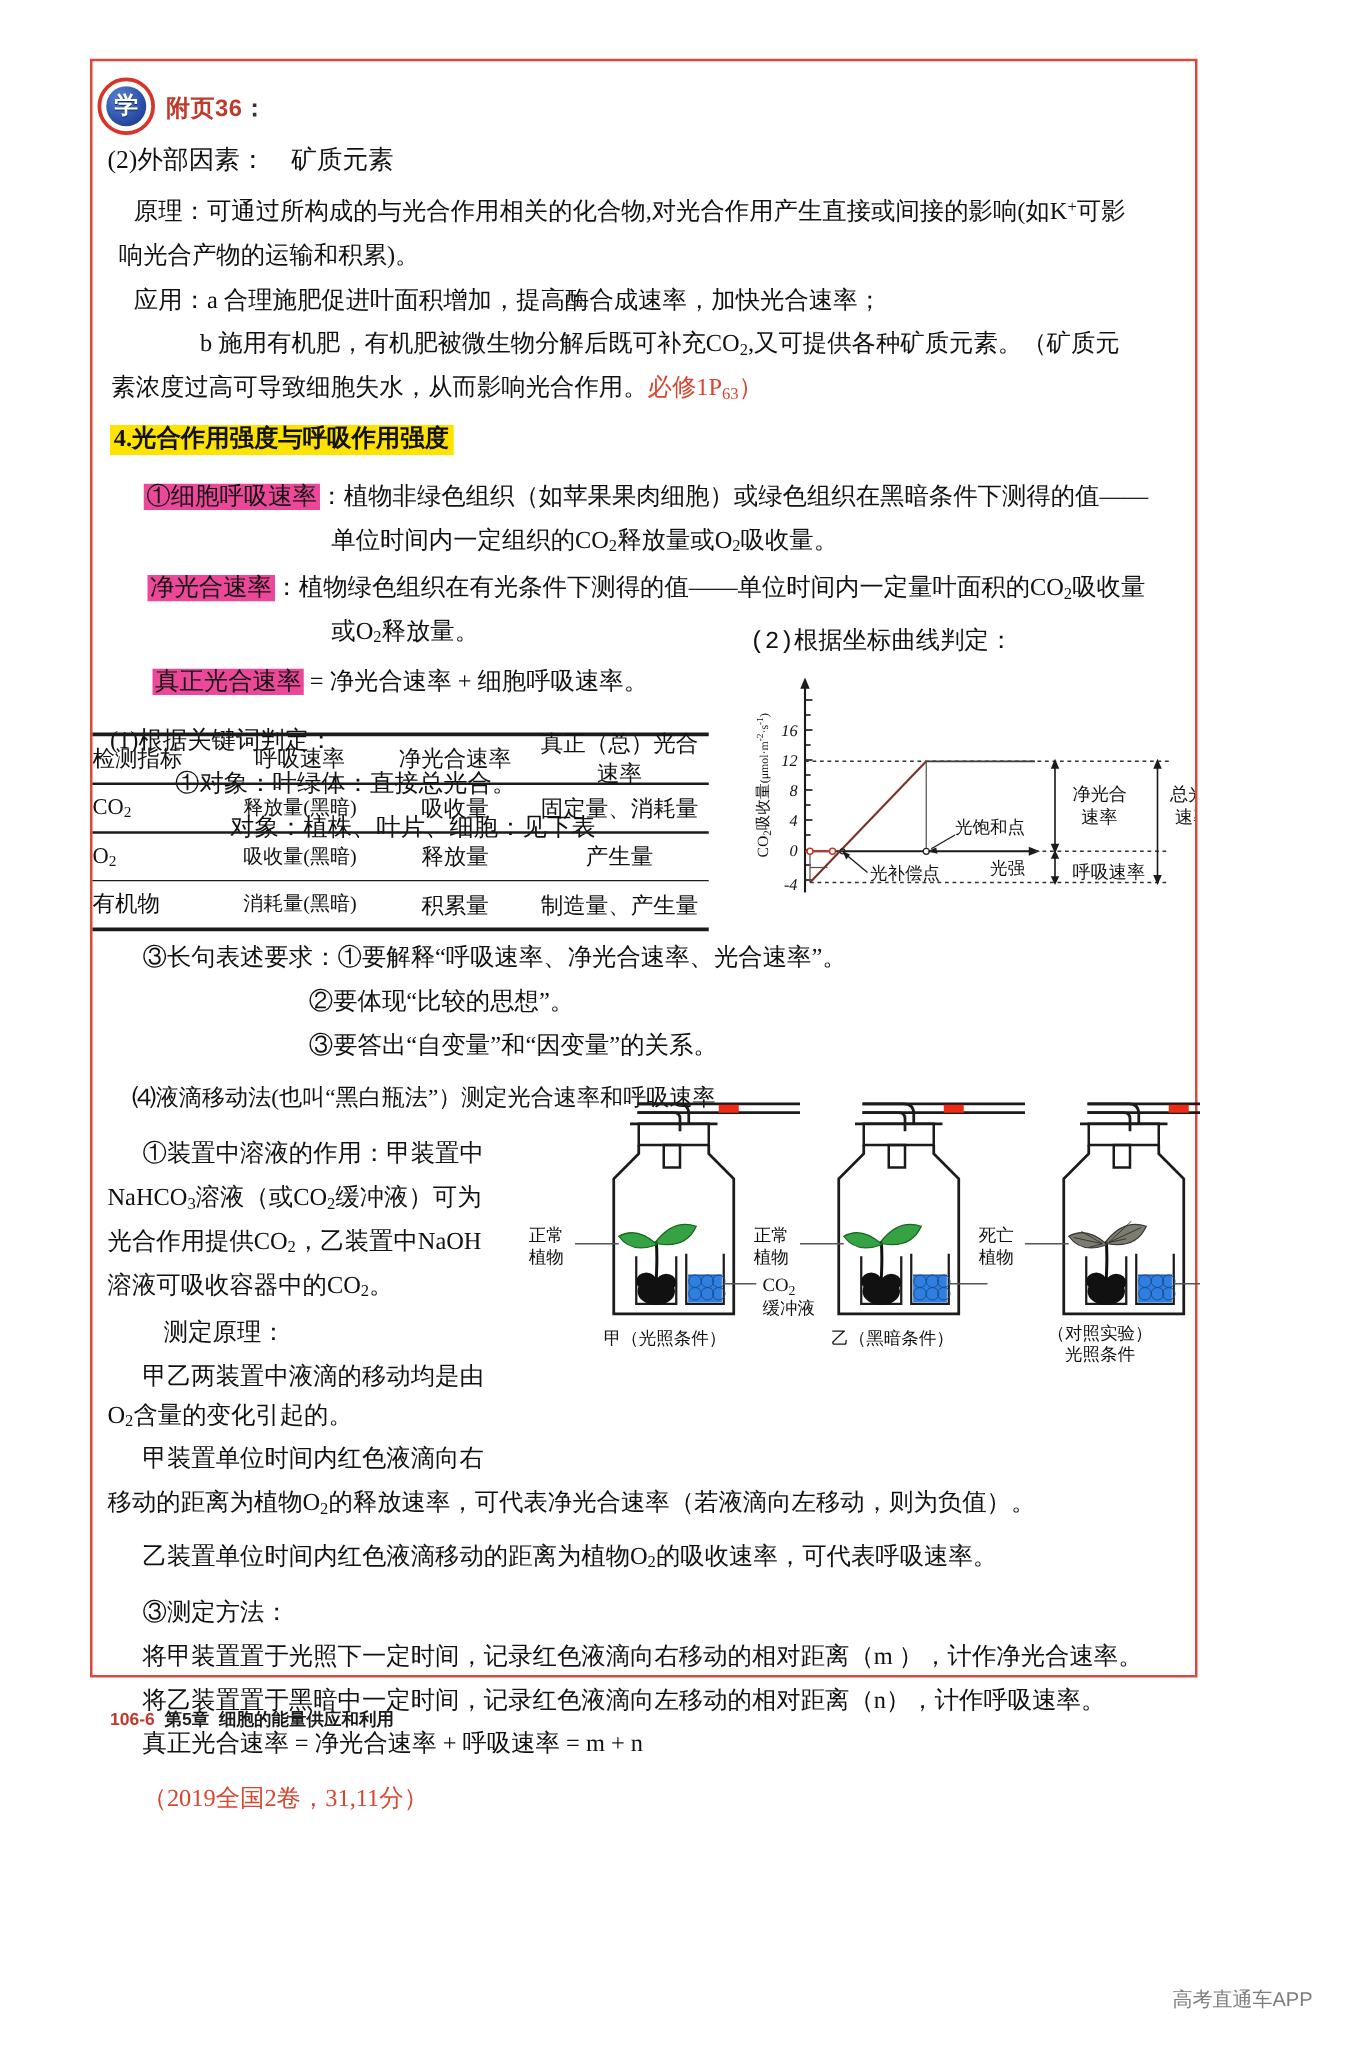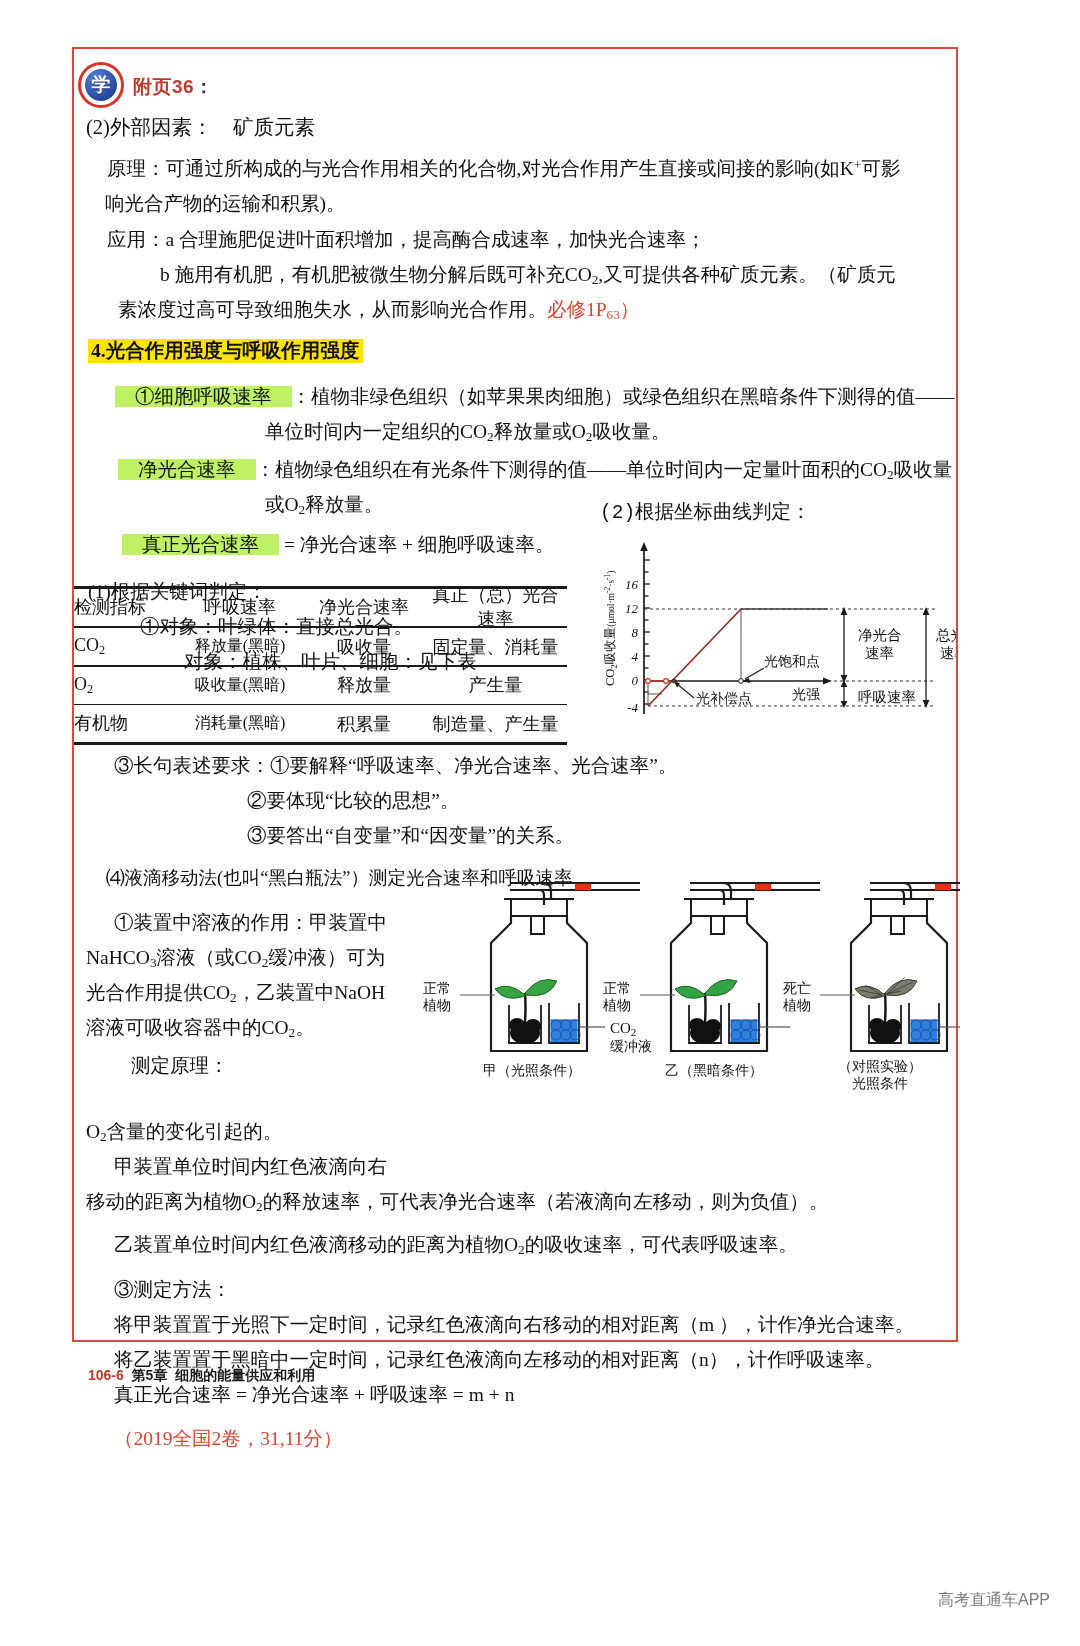--- a/index.html
+++ b/index.html
@@ -31,21 +31,21 @@
 
   
   .t{position:absolute;white-space:pre;font-family:"Liberation Serif","DejaVu Serif",serif;}
   .s21{font-size:20.5px;}
   .s20{font-size:19.5px;}
   .s19{font-size:18.5px;}
   sub{font-size:0.68em;vertical-align:-0.22em;}
   sup{font-size:0.68em;vertical-align:0.42em;}
 
   .hl-yellow{background:#ffe300;padding:1px 4px 2px 3px;font-weight:bold;}
-  .hl-peach{background:#bef264;padding:0 20px;}
+  .hl-peach{background:#ec4899;padding:0 2px;}
   .red{color:#d9452f;}
 
   
   .tbl{position:absolute;left:74px;top:586px;width:493px;}
   .tbl .row{display:flex;align-items:center;height:37px;}
   .tbl .hr-thick{height:2.5px;background:#1b1b1b;width:100%;}
   .tbl .hr-thin{height:1.6px;background:#1b1b1b;width:100%;}
   .tbl .c0{width:102px;}
   .tbl .c1{width:128px;text-align:center;}
   .tbl .c2{width:120px;text-align:center;}
@@ -76,25 +76,25 @@
   <div class="logo">
     <div class="ring"></div>
     <div class="disc"></div>
     <div class="glyph">学</div>
   </div>
   <div class="fuye"><span>附页36</span><span class="colon">：</span></div>
 
   <div class="t s21" style="left:86px;top:113px;">(2)外部因素：    矿质元素</div>
 
   <div class="t s20" style="left:107px;top:155px;"><span>原理：</span><span>可通过所构成的与光合作用相关的化合物,对光合作用产生直接或间接的影响(如K</span><sup>+</sup><span>可影</span></div>
-  <div class="t s20" style="left:105px;top:190px;">响光合产物的运输和积累)。</div>
+  <div class="t s20" style="left:95px;top:190px;">响光合产物的运输和积累)。</div>
 
   <div class="t s20" style="left:107px;top:226px;"><span>应用：</span><span>a 合理施肥促进叶面积增加，提高酶合成速率，加快光合速率；</span></div>
   <div class="t s20" style="left:160px;top:261px;"><span>b 施用有机肥，有机肥被微生物分解后既可补充CO</span><sub>2</sub><span>,又可提供各种矿质元素。（矿质元</span></div>
-  <div class="t s20" style="left:89px;top:296px;margin-left:29px;"><span>素浓度过高可导致细胞失水，从而影响光合作用。</span><span class="red"><span>必修1P</span><sub>63</sub><span>）</span></span></div>
+  <div class="t s20" style="left:89px;top:296px;"><span>素浓度过高可导致细胞失水，从而影响光合作用。</span><span class="red"><span>必修1P</span><sub>63</sub><span>）</span></span></div>
 
   <div class="t s20" style="left:88px;top:337px;"><span class="hl-yellow">4.光合作用强度与呼吸作用强度</span></div>
 
   <div class="t s20" style="left:115px;top:383px;"><span class="hl-peach">①细胞呼吸速率</span><span>：植物非绿色组织（如苹果果肉细胞）或绿色组织在黑暗条件下测得的值——</span></div>
   <div class="t s20" style="left:265px;top:418px;"><span>单位时间内一定组织的CO</span><sub>2</sub><span>释放量或O</span><sub>2</sub><span>吸收量。</span></div>
 
   <div class="t s20" style="left:118px;top:456px;"><span class="hl-peach">净光合速率</span><span>：植物绿色组织在有光条件下测得的值——单位时间内一定量叶面积的CO</span><sub>2</sub><span>吸收量</span></div>
   <div class="t s20" style="left:265px;top:491px;"><span>或O</span><sub>2</sub><span>释放量。</span></div>
 
   <div class="t s20" style="left:122px;top:531px;"><span class="hl-peach">真正光合速率</span><span> = 净光合速率 + 细胞呼吸速率。</span></div>
@@ -228,20 +228,21 @@
   <div class="t s20" style="left:247px;top:822px;">③要答出“自变量”和“因变量”的关系。</div>
 
   <div class="t s19" style="left:106px;top:865px;">⑷液滴移动法(也叫“黑白瓶法”）测定光合速率和呼吸速率</div>
 
   <div class="t s20" style="left:114px;top:909px;">①装置中溶液的作用：甲装置中</div>
   <div class="t s20" style="left:86px;top:944px;"><span>NaHCO</span><sub>3</sub><span>溶液（或CO</span><sub>2</sub><span>缓冲液）可为</span></div>
   <div class="t s20" style="left:86px;top:979px;"><span>光合作用提供CO</span><sub>2</sub><span>，乙装置中NaOH</span></div>
   <div class="t s20" style="left:86px;top:1014px;"><span>溶液可吸收容器中的CO</span><sub>2</sub><span>。</span></div>
 
   <div class="t s20" style="left:131px;top:1052px;">测定原理：</div>
+  <div class="t s20" style="left:114px;top:1087px;">甲乙两装置中液滴的移动均是由</div>
   <div class="t s20" style="left:86px;top:1118px;"><span>O</span><sub>2</sub><span>含量的变化引起的。</span></div>
 
   <div class="t s20" style="left:114px;top:1153px;">甲装置单位时间内红色液滴向右</div>
   <div class="t s20" style="left:86px;top:1188px;"><span>移动的距离为植物O</span><sub>2</sub><span>的释放速率，可代表净光合速率（若液滴向左移动，则为负值）。</span></div>
 
   <div class="t s20" style="left:114px;top:1231px;"><span>乙装置单位时间内红色液滴移动的距离为植物O</span><sub>2</sub><span>的吸收速率，可代表呼吸速率。</span></div>
 
   <div class="t s20" style="left:114px;top:1276px;">③测定方法：</div>
   <div class="t s20" style="left:114px;top:1311px;">将甲装置置于光照下一定时间，记录红色液滴向右移动的相对距离（m ），计作净光合速率。</div>
   <div class="t s20" style="left:114px;top:1381px;">真正光合速率 = 净光合速率 + 呼吸速率 = m + n</div>

